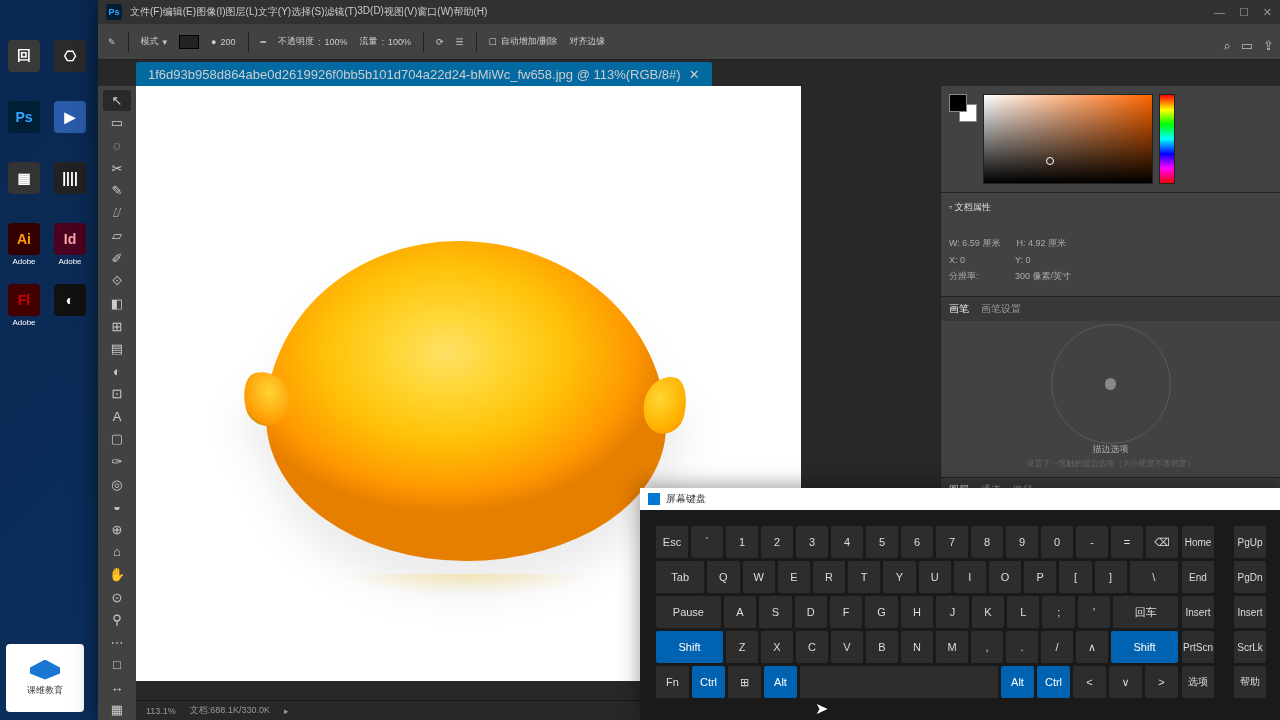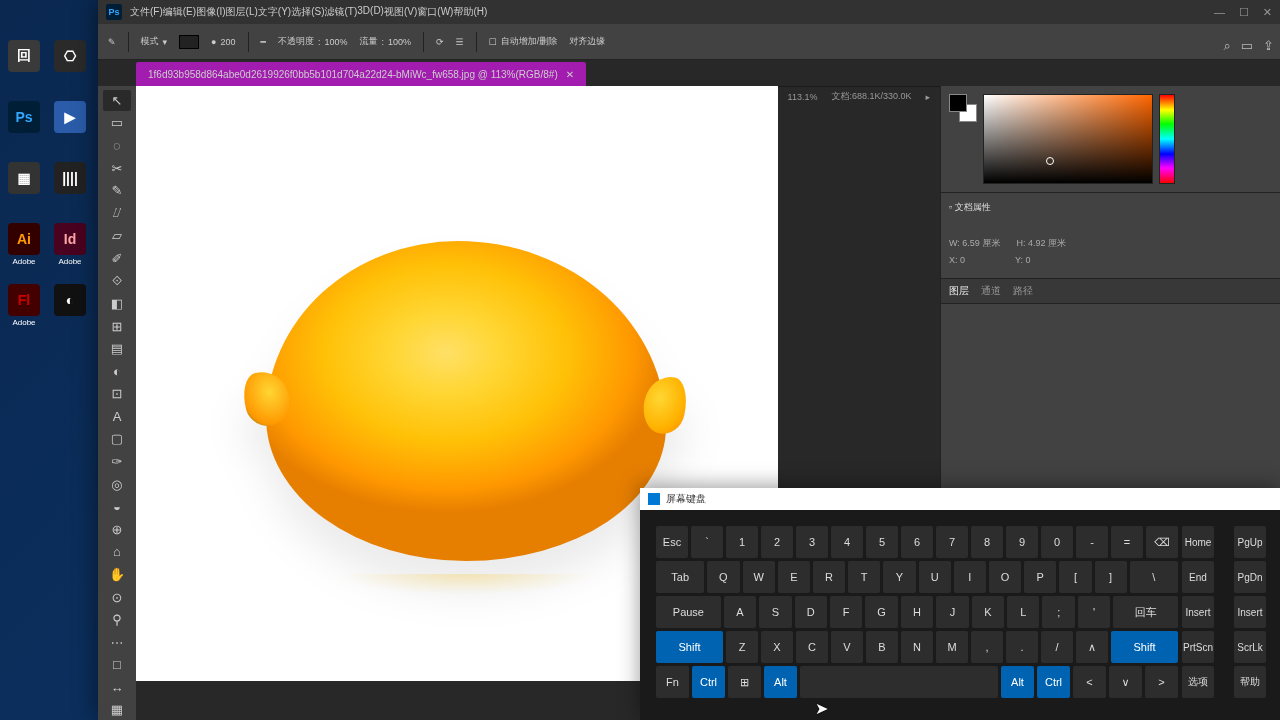--- a/index.html
+++ b/index.html
@@ -13,26 +13,26 @@
 .title-bar .logo{width:16px;height:16px;background:#001e36;color:#31a8ff;font-size:9px;font-weight:bold;display:flex;align-items:center;justify-content:center;border-radius:2px;margin-right:8px}
 .menu-bar{display:flex;flex:1;color:#ccc}
 .menu-bar span{font-size:10px;cursor:default}
 .win-ctrl{display:flex;gap:14px;color:#999;font-size:11px}
 .win-ctrl span{cursor:pointer}
 .opt-bar{height:36px;background:#424242;border-bottom:1px solid #222;display:flex;align-items:center;padding:0 10px;gap:12px;color:#ccc;font-size:9px}
 .opt-bar .sep{width:1px;height:20px;background:#222}
 .opt-item{display:flex;align-items:center;gap:4px}
 .small-swatch{width:20px;height:14px;border:1px solid #000;background:#222}
 .tab-bar{height:26px;background:#282828;display:flex;align-items:flex-end;padding-left:38px}
-.doc-tab{height:24px;background:#a21caf;padding:0 12px;display:flex;align-items:center;color:#ccc;font-size:10px;border-radius:2px 2px 0 0;gap:8px}
+.doc-tab{height:24px;background:#0369a1;padding:0 12px;display:flex;align-items:center;color:#ccc;font-size:13px;border-radius:2px 2px 0 0;gap:8px}
 .work{flex:1;display:flex;min-height:0}
 .tools{width:38px;background:#424242;display:flex;flex-direction:column;align-items:center;padding-top:4px;gap:2px}
 .tool{width:28px;height:24px;display:flex;align-items:center;justify-content:center;color:#ccc;font-size:13px;border-radius:2px;cursor:pointer}
 .tool.sel{background:#2a2a2a}
-.canvas-zone{flex:1;background:#282828;display:flex;flex-direction:row;min-width:0}
+.canvas-zone{flex:1;background:#282828;display:flex;flex-direction:column;min-width:0}
 .canvas-wrap{flex:1;display:flex;align-items:flex-start;justify-content:flex-start;padding:0;position:relative;overflow:hidden}
 .canvas{width:665px;height:595px;background:#fff;margin-top:0;position:relative;overflow:hidden}
 .lemon{position:absolute;left:130px;top:155px;width:400px;height:320px;background:radial-gradient(ellipse 55% 50% at 45% 35%,#ffe066 0%,#ffd633 25%,#ffc107 55%,#ff9800 85%,#e67e00 100%);border-radius:48% 52% 50% 50%/55% 58% 42% 45%;filter:drop-shadow(0 30px 20px rgba(0,0,0,.08))}
 .lemon::before{content:"";position:absolute;left:-22px;top:130px;width:45px;height:55px;background:radial-gradient(ellipse at 60% 40%,#ffd633 0%,#ff9800 70%,#6a7a2a 95%);border-radius:40% 60% 50% 50%/60% 50% 50% 40%;transform:rotate(-15deg)}
 .lemon::after{content:"";position:absolute;right:-20px;top:135px;width:42px;height:58px;background:radial-gradient(ellipse at 35% 40%,#ffd633 0%,#ffb300 60%,#ff8800 100%);border-radius:60% 40% 50% 50%/50% 60% 40% 50%;transform:rotate(12deg)}
 .reflection{position:absolute;left:150px;top:470px;width:360px;height:120px;background:radial-gradient(ellipse 50% 35% at 50% 0%,rgba(255,193,7,.25) 0%,rgba(255,193,7,.1) 40%,transparent 70%);transform:scaleY(.7)}
 .status-bar{height:20px;background:#282828;border-top:1px solid #1a1a1a;color:#999;font-size:9px;display:flex;align-items:center;padding:0 10px;gap:14px}
 .panels{width:340px;background:#424242;display:flex;flex-direction:column;border-left:1px solid #222}
 .panel{border-bottom:1px solid #222}
 .panel-tabs{height:24px;display:flex;align-items:center;padding:0 8px;gap:12px;color:#999;font-size:10px;background:#383838}
@@ -106,20 +106,24 @@
       </div>
       <div class="desk-icon">
         <div class="ic" style="background:#420000;color:#cc0000">Fl</div>
         <span>Adobe</span>
       </div>
       <div class="desk-icon">
         <div class="ic" style="background:#111;color:#fff">◐</div>
         <span></span>
       </div>
     </div>
+  <div class="logo-badge">
+    <div class="cap"></div>
+    <span>课维教育</span>
+  </div>
 </div>
 
 <div class="ps-app">
   <div class="title-bar">
     <div class="logo">Ps</div>
     <div class="menu-bar" id="menu-bar">
         <span>文件(F)</span>
         <span>编辑(E)</span>
         <span>图像(I)</span>
         <span>图层(L)</span>
@@ -237,20 +241,39 @@
         <div class="panel-body">
           <div style="margin-bottom:23px;color:#ddd">▫ <span>文档属性</span></div>
           <div class="props-row">
               <span><span>W:</span> <span>6.59 厘米</span></span>
               <span><span>H:</span> <span>4.92 厘米</span></span>
             </div>
           <div class="props-row">
               <span><span>X:</span> <span>0</span></span>
               <span><span>Y:</span> <span>0</span></span>
             </div>
+          <div class="props-row">
+              <span>分辨率:</span>
+              <span>300 像素/英寸</span>
+            </div>
+        </div>
+      </div>
+      <div class="panel">
+        <div class="panel-tabs">
+            <span class="act">画笔</span>
+            <span>画笔设置</span>
+          </div>
+        <div class="panel-body">
+          <div class="brush-prev">
+              <div class="brush-circle">
+                <div class="ctr"></div>
+              </div>
+            </div>
+          <div style="text-align:center;color:#aaa;margin-top:4px">描边选项</div>
+          <div style="text-align:center;color:#666;font-size:8px;margin-top:2px">设置下一笔触的描边选项（大小硬度不透明度）</div>
         </div>
       </div>
       <div class="panel">
         <div class="panel-tabs">
             <span class="act">图层</span>
             <span>通道</span>
             <span>路径</span>
           </div>
       </div>
     </div>

